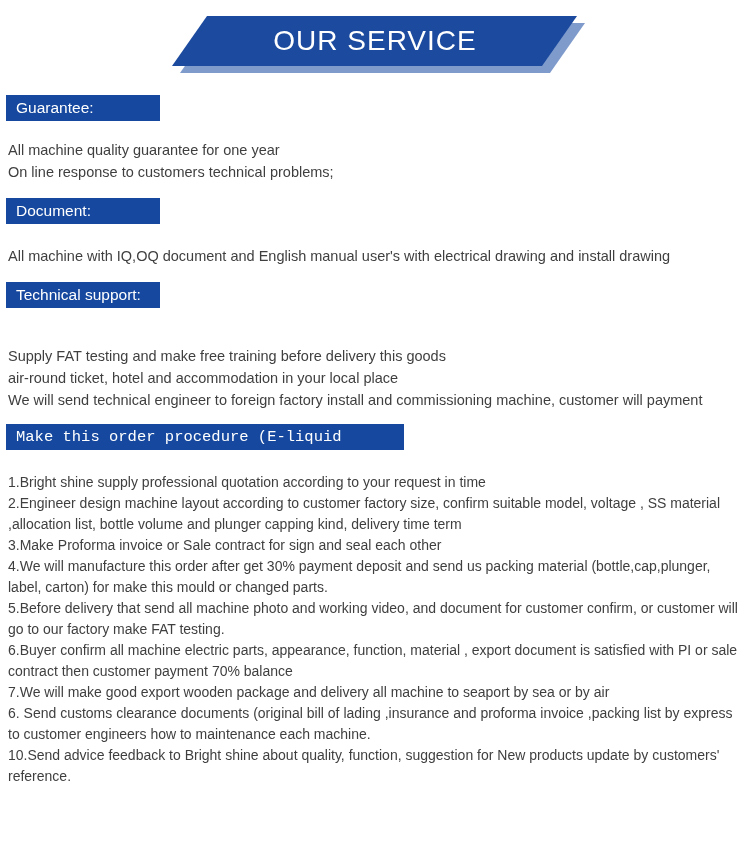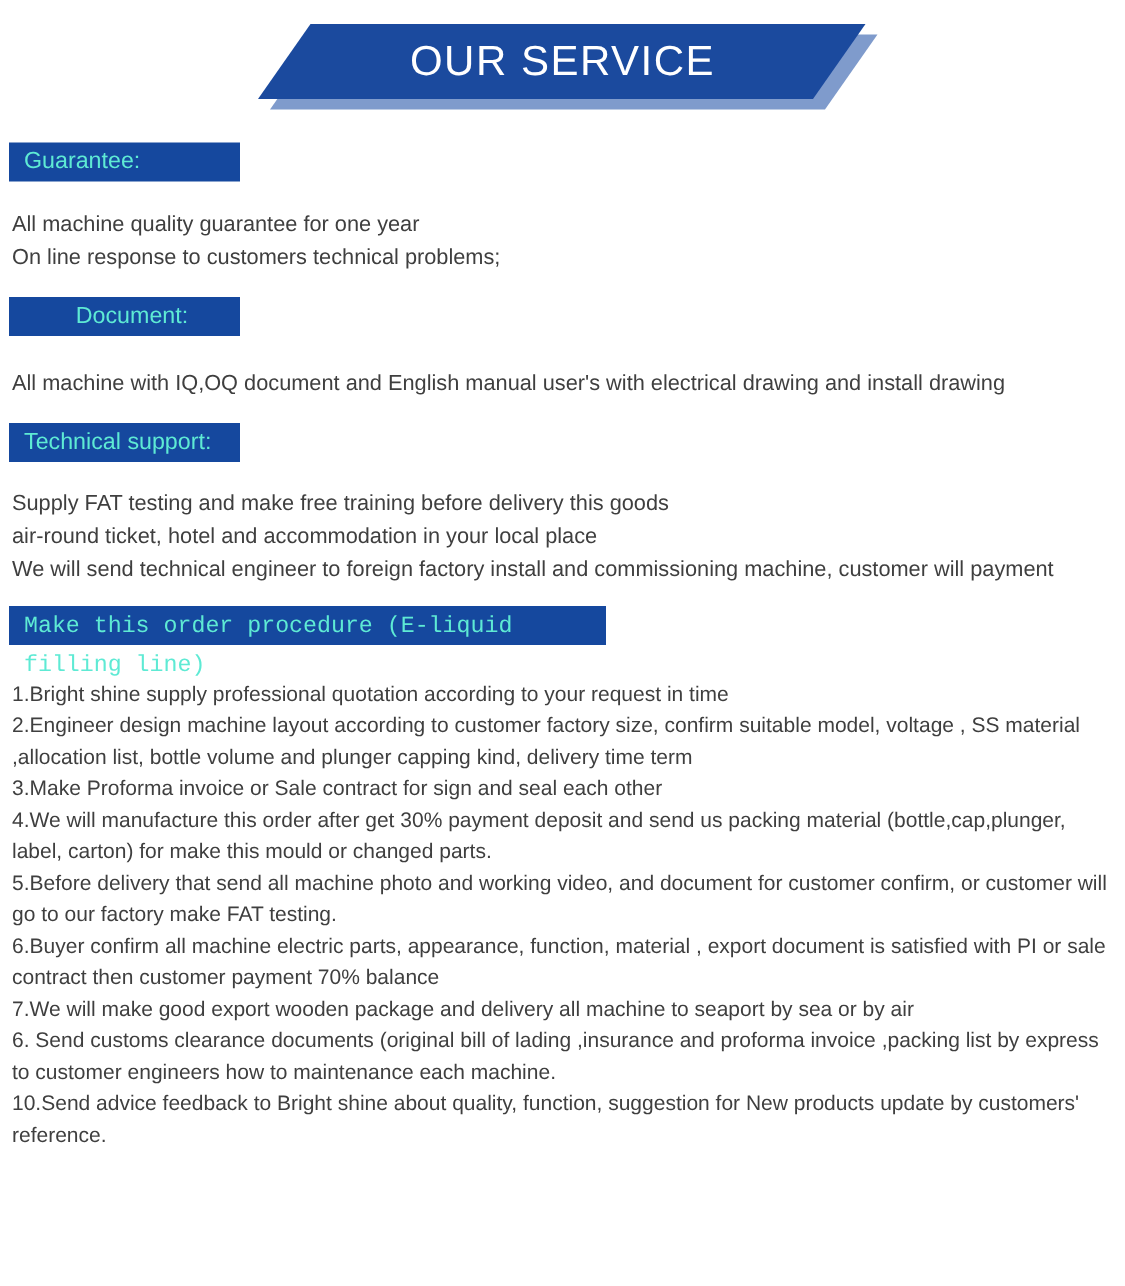--- a/index.html
+++ b/index.html
@@ -28,42 +28,42 @@
   .banner-title {
     position: absolute; left: 190px; top: 16px;
     width: 370px; height: 50px; line-height: 50px;
     text-align: center;
     color: #ffffff; font-size: 28px; letter-spacing: 1px;
   }
 
   
   .section-bar {
     background: #15489e;
-    color: #5eead4;
+    color: #ffffff;
     font-size: 15.5px;
     height: 26px; line-height: 26px;
     margin-left: 6px; padding-left: 10px;
     box-sizing: border-box;
   }
   .bar-narrow { width: 154px; }
   .bar-wide   { width: 398px; font-family: Liberation Mono, monospace; }
 
   
   .sec-lines { margin-left: 8px; color: #3f3f3f; }
   .p-lines    { font-size: 14.5px; line-height: 22px; }
   .list-lines { font-size: 14px;   line-height: 21px; }
   .text-line  { white-space: nowrap; }
 
   
   .sec1-bar  { margin-top: 5px; }
   .sec1-text { margin-top: 18px; }
-  .sec2-bar  { margin-top: 15px; text-align: center; }
+  .sec2-bar  { margin-top: 15px; }
   .sec2-text { margin-top: 21px; }
   .sec3-bar  { margin-top: 15px; }
-  .sec3-text { margin-top: 17px; }
+  .sec3-text { margin-top: 37px; }
   .sec4-bar  { margin-top: 13px; }
   .sec4-text { margin-top: 22px; }
 </style>
 </head>
 <body>
 
 <div class="banner-wrap">
   <div class="banner-shadow"></div>
   <div class="banner-main"></div>
   <div class="banner-title">OUR SERVICE</div>

